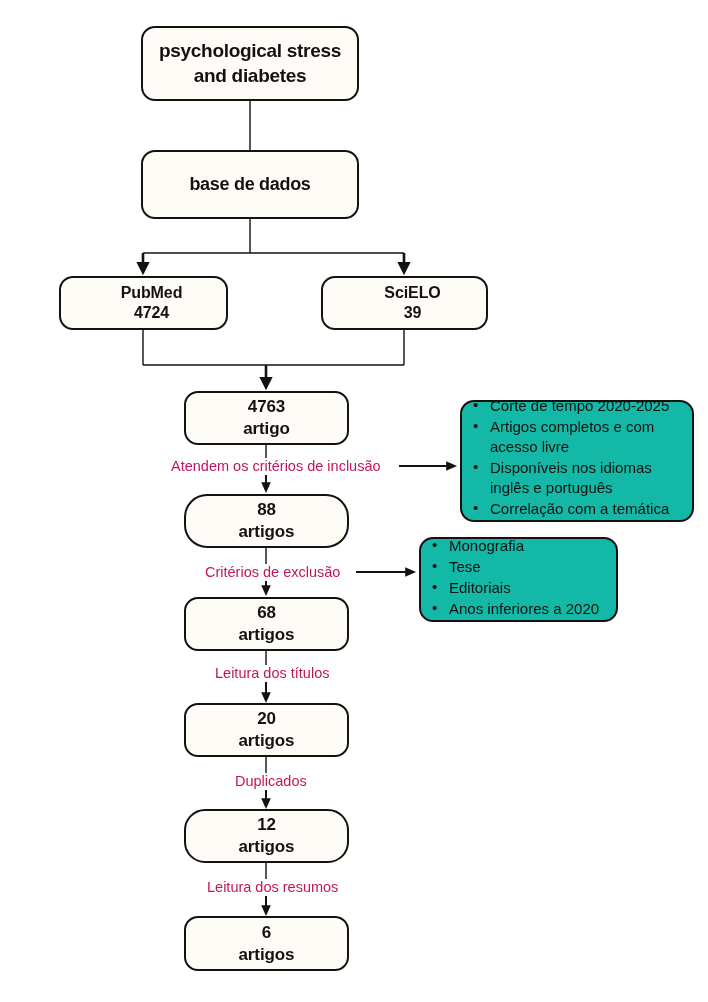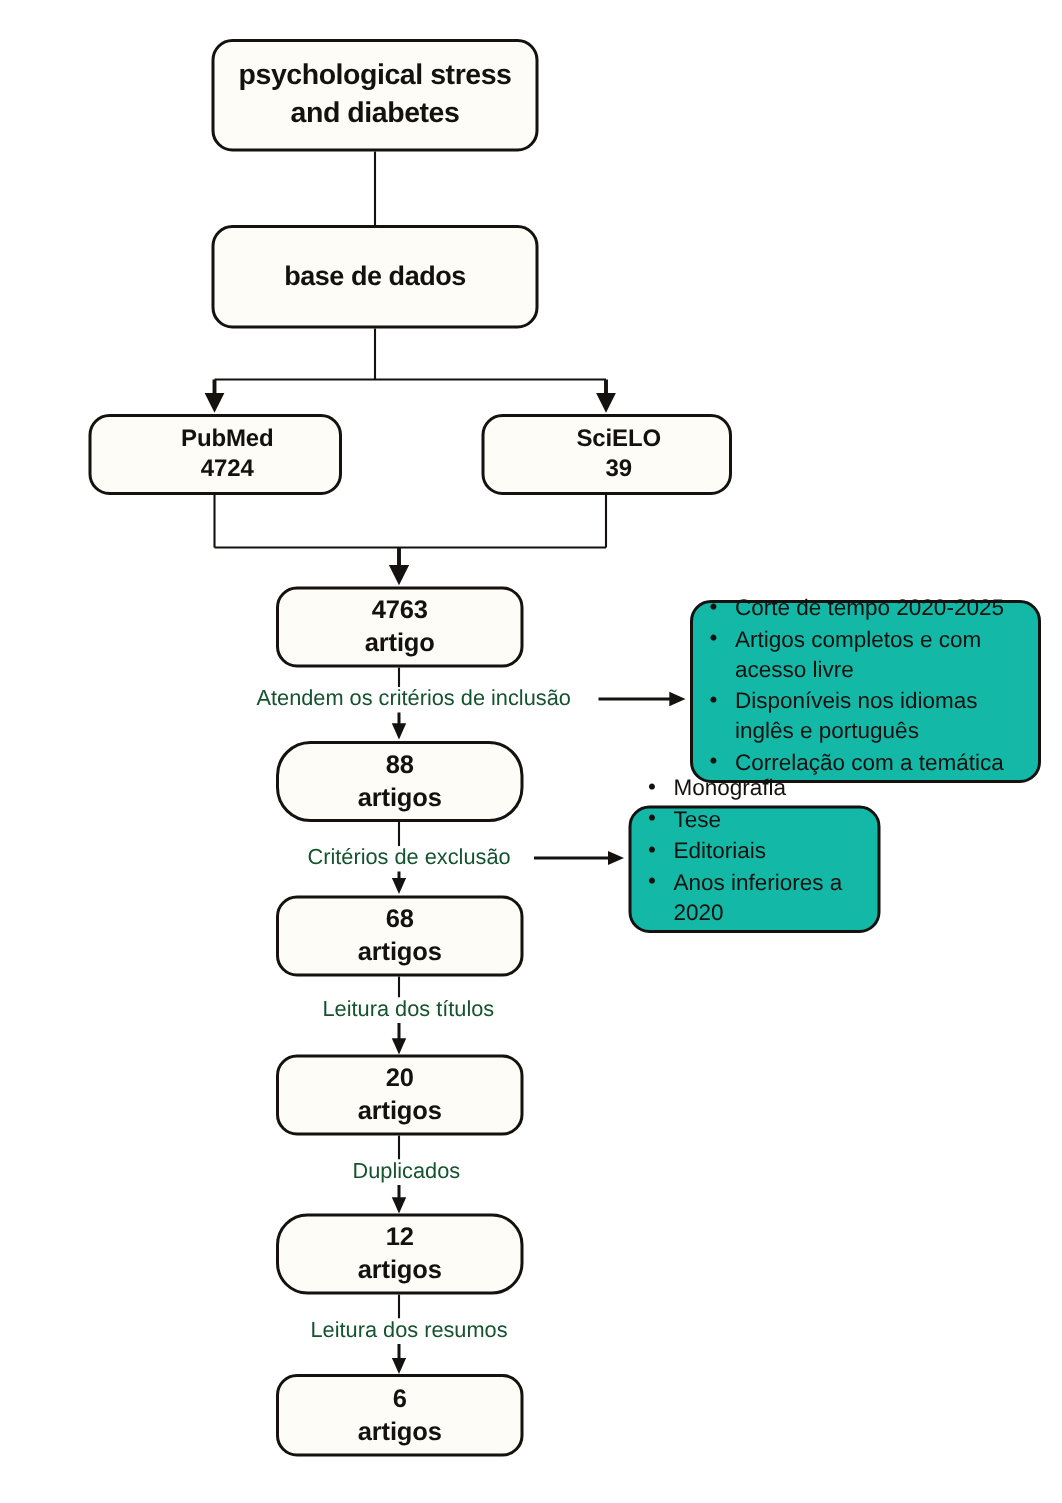--- a/index.html
+++ b/index.html
@@ -95,21 +95,21 @@
     top: -1px;
     font-size: 15px;
     line-height: 1.33;
   }
 
   
   .edge-label {
     position: absolute;
     font-size: 14.5px;
     line-height: 1;
-    color: #14532d;
+    color: #be185d;
     white-space: nowrap;
     z-index: 3;
     background: #ffffff;
     padding: 1px 3px;
   }
 </style>
 </head>
 <body>
 
 <div id="flow-root">
@@ -207,21 +207,21 @@
 
   <div class="criteria-box" id="box-inclusion" style="left:444px; top:384px; width:234px; height:122px;">
     <ul>
       <li>Corte de tempo 2020-2025</li>
       <li>Artigos completos e com acesso livre</li>
       <li>Disponíveis nos idiomas inglês e português</li>
       <li>Correlação com a temática</li>
     </ul>
   </div>
 
-  <div class="criteria-box" id="box-exclusion" style="left:403px; top:521px; width:168px; height:85px;">
+  <div class="criteria-box" id="box-exclusion" style="left:403px; top:521px; width:199px; height:85px;">
     <ul>
       <li>Monografia</li>
       <li>Tese</li>
       <li>Editoriais</li>
       <li>Anos inferiores a 2020</li>
     </ul>
   </div>
 
   <div class="edge-label" style="left:152px; top:442px;">Atendem os critérios de inclusão</div>
 

